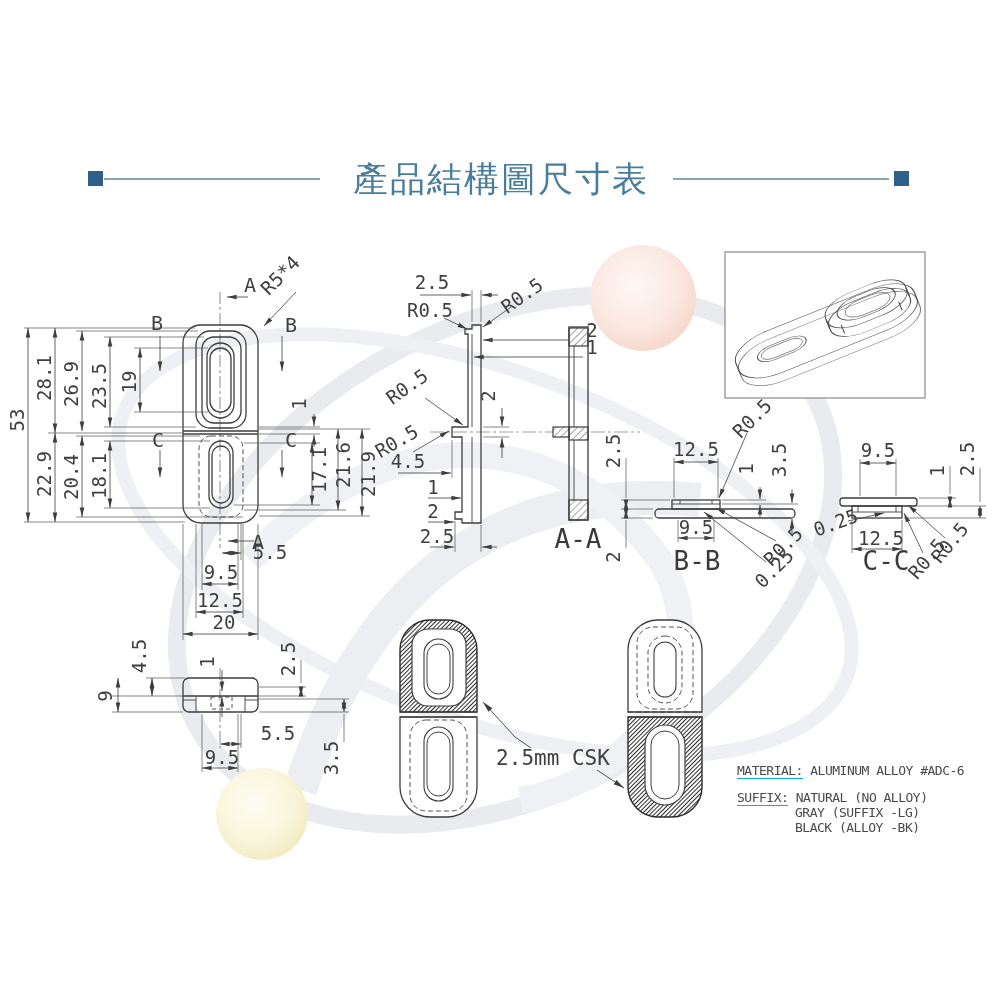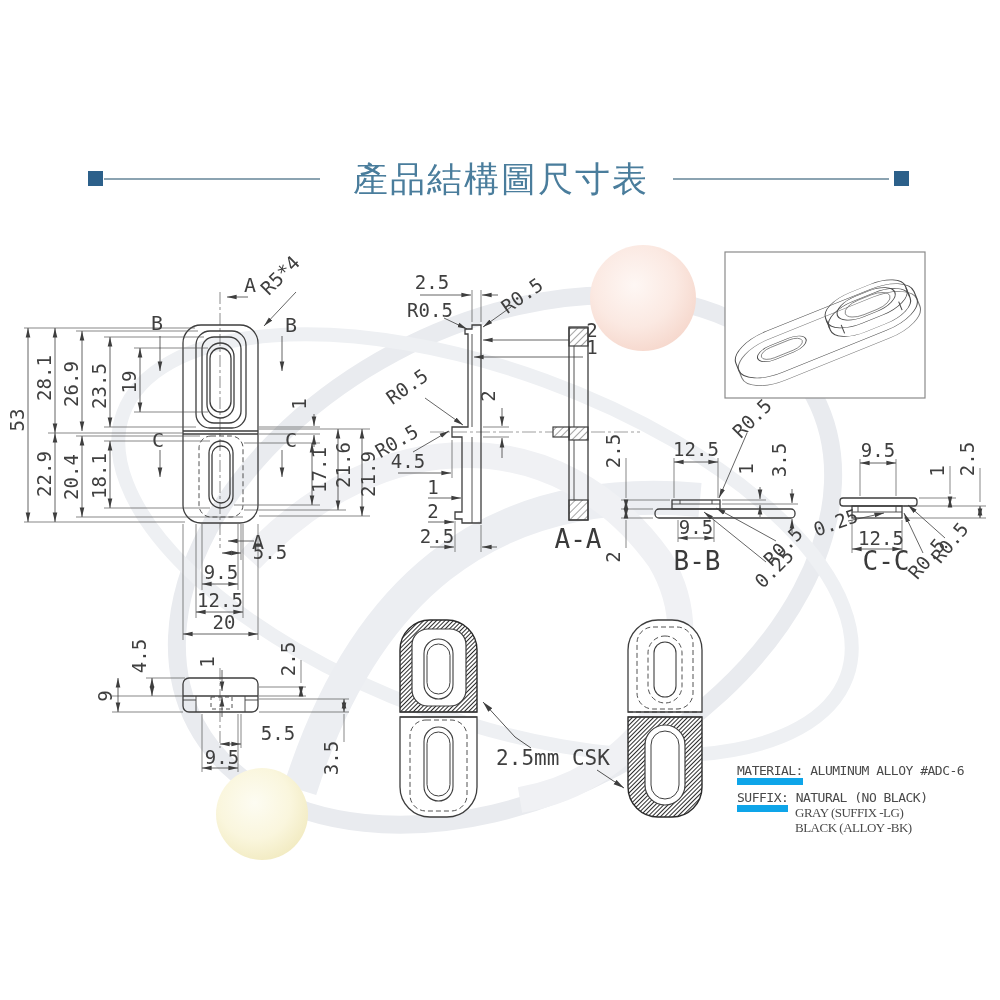--- a/index.html
+++ b/index.html
@@ -12,22 +12,22 @@
   .title-wrap{position:absolute;left:0;top:0;width:1000px;height:60px;}
   .title-sq{position:absolute;width:15px;height:15px;background:#2c608a;top:171px;}
   .title-line{position:absolute;height:2px;background:#8ba3b1;top:178px;}
   .title-text{position:absolute;left:333px;top:156px;width:336px;text-align:center;
       font-size:35px;letter-spacing:2px;color:#4a7d9c;font-weight:400;}
   .notes{position:absolute;left:737px;top:763px;width:255px;
       font-family:"DejaVu Sans Mono","Liberation Mono",monospace;font-size:13px;
       color:#4a4a4a;line-height:15px;letter-spacing:-0.5px;white-space:nowrap;}
   .notes .row{margin:0;}
   .notes .gap{height:12px;}
-  .und{border-bottom:7px solid #0ea5e9;}
-  .fin-indent{padding-left:58px;font-family:Liberation Serif, serif;}
+  .und{border-bottom:1px solid #0ea5e9;}
+  .fin-indent{padding-left:58px;}
 </style>
 </head>
 <body>
 
 <div id="sheet">
 
 <svg width="1000" height="1000" viewBox="0 0 1000 1000">
   <defs>
     <marker id="ar" viewBox="0 0 10 6" refX="10" refY="3" markerWidth="12" markerHeight="7.2" orient="auto-start-reverse">
       <path d="M10,3 L0,0.6 L0,5.4 Z" fill="#3e3e3e"></path>
@@ -395,19 +395,19 @@
 </div>
 
 <div class="notes">
   <div class="row">
     <span class="und">MATERIAL:</span>
     <span>ALUMINUM ALLOY #ADC-6</span>
   </div>
   <div class="gap"></div>
   <div class="row">
     <span class="und">SUFFIX:</span>
-    <span>NATURAL (NO BLACK)</span>
+    <span>NATURAL (NO ALLOY)</span>
   </div>
   <div class="row fin-indent">GRAY (SUFFIX -LG)</div>
   <div class="row fin-indent">BLACK (ALLOY -BK)</div>
 </div>
 
 </div>
 
 </body></html>

